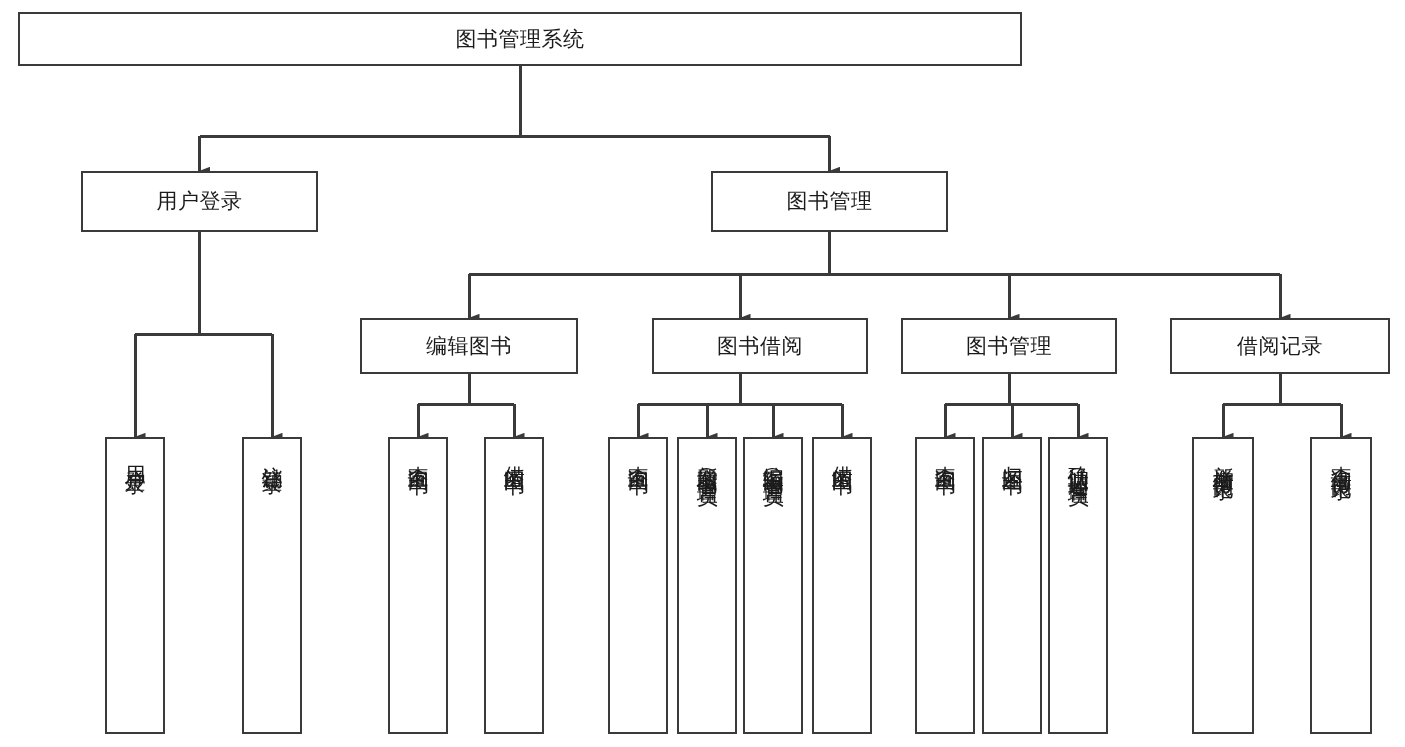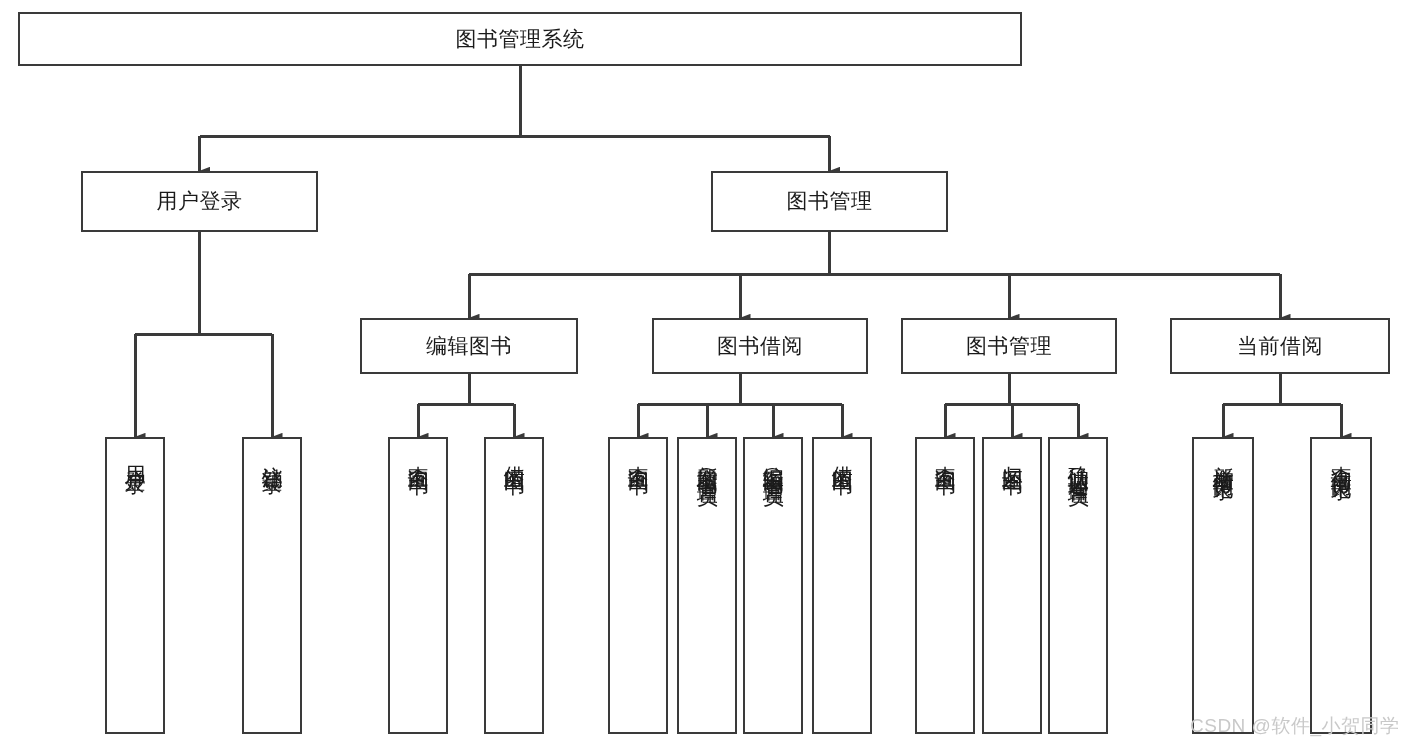--- a/index.html
+++ b/index.html
@@ -111,21 +111,21 @@
       <div class="node-box" style="left: 360px; top: 318px; width: 218px; height: 56px;">
         <span class="node-label">编辑图书</span>
       </div>
       <div class="node-box" style="left: 652px; top: 318px; width: 216px; height: 56px;">
         <span class="node-label">图书借阅</span>
       </div>
       <div class="node-box" style="left: 901px; top: 318px; width: 216px; height: 56px;">
         <span class="node-label">图书管理</span>
       </div>
       <div class="node-box" style="left: 1170px; top: 318px; width: 220px; height: 56px;">
-        <span class="node-label">当前借阅</span>
+        <span class="node-label">借阅记录</span>
       </div>
       <div class="node-box vertical" style="left: 105px; top: 437px; width: 60px; height: 297px;">
         <span class="node-label">用户登录</span>
       </div>
       <div class="node-box vertical" style="left: 242px; top: 437px; width: 60px; height: 297px;">
         <span class="node-label">注销登录</span>
       </div>
       <div class="node-box vertical" style="left: 388px; top: 437px; width: 60px; height: 297px;">
         <span class="node-label">查询图书</span>
       </div>
@@ -154,14 +154,13 @@
         <span class="node-label">确认归还（管理员）</span>
       </div>
       <div class="node-box vertical" style="left: 1192px; top: 437px; width: 62px; height: 297px;">
         <span class="node-label">新增借阅记录</span>
       </div>
       <div class="node-box vertical" style="left: 1310px; top: 437px; width: 62px; height: 297px;">
         <span class="node-label">查询借阅记录</span>
       </div>
     </div>
 
-  <div class="watermark" style="left:1190px; top:713px;">CSDN @软件_小贺同学</div>
 </div>
 
 </body></html>

